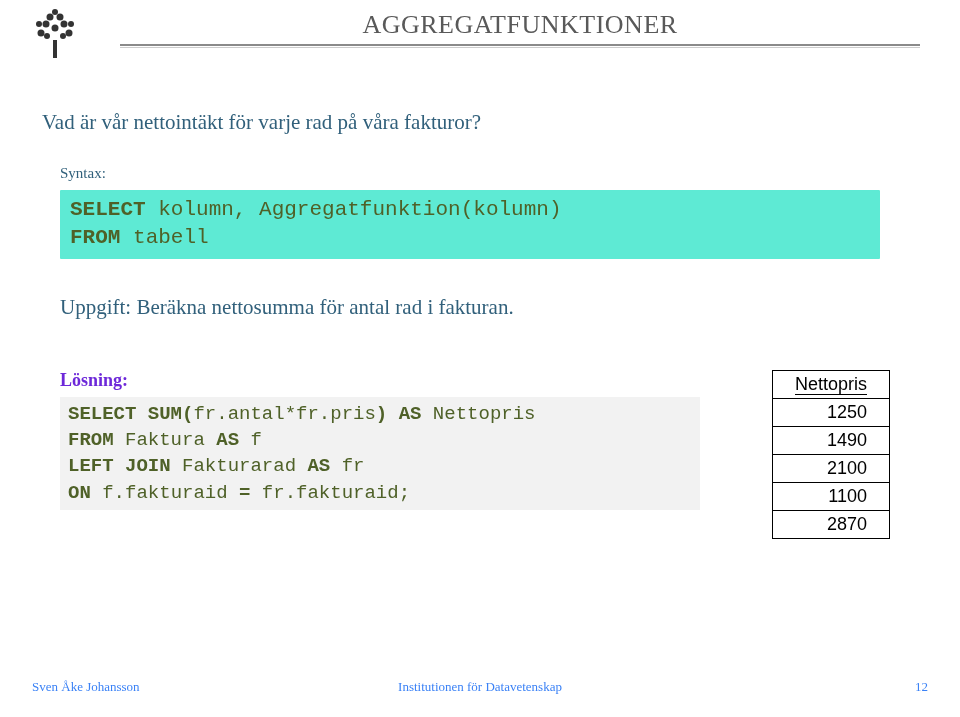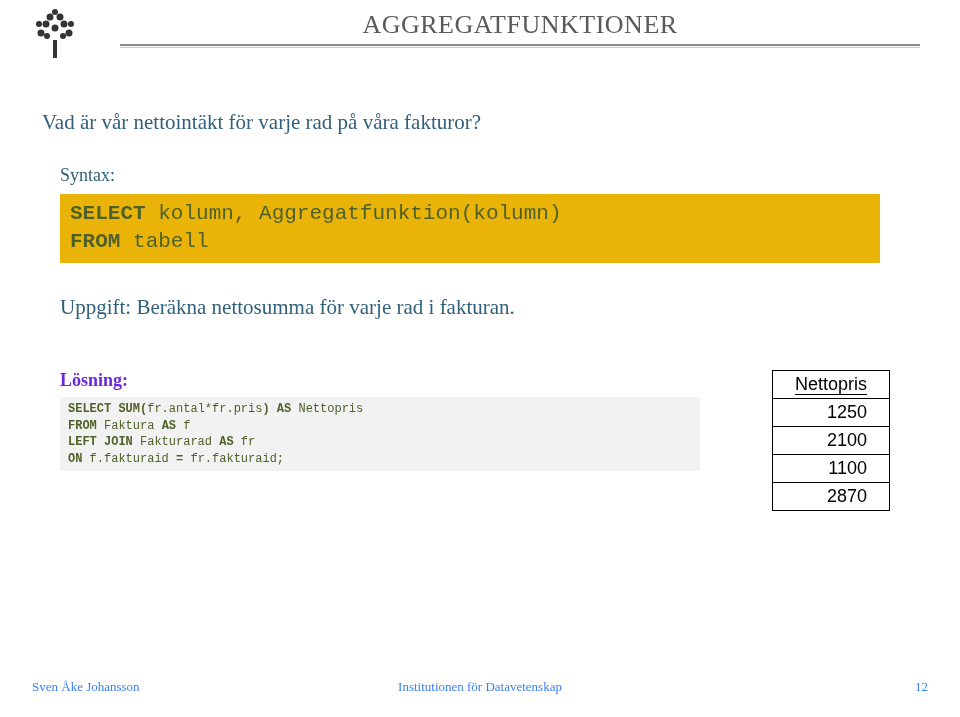--- a/index.html
+++ b/index.html
@@ -44,26 +44,26 @@
       font-size: 21px;
       color: #31607b;
     }
     .syntax-block {
       position: absolute;
       left: 60px;
       top: 165px;
       width: 820px;
     }
     .syntax-label {
-      font-size: 18px;
+      font-size: 15px;
       color: #31607b;
       margin-bottom: 8px;
     }
     .code-box {
-      background: #eab308;
+      background: #5eead4;
       padding: 6px 10px;
       border-radius: 1px;
     }
     .code {
       font-family: 'Courier New', monospace;
       font-size: 21px;
       color: #4f6128;
       line-height: 1.35;
       white-space: pre;
     }
@@ -84,21 +84,21 @@
     .solution-label {
       font-size: 18px;
       font-weight: bold;
       color: #6d28d9;
       margin-bottom: 6px;
     }
     .solution-code {
       background: #f2f2f2;
       padding: 4px 8px;
       font-family: 'Courier New', monospace;
-      font-size: 12px;
+      font-size: 19px;
       color: #4f6128;
       line-height: 1.38;
       white-space: pre;
     }
     .solution-code .kw { font-weight: bold; }
     .result-table {
       position: absolute;
       right: 70px;
       top: 370px;
       border-collapse: collapse;
@@ -173,41 +173,44 @@
 <div class="intro">Vad är vår nettointäkt för varje rad på våra fakturor?</div>
 
 <div class="syntax-block">
   <div class="syntax-label">Syntax:</div>
   <div class="code-box">
     <div class="code"><span class="kw">SELECT</span><span> kolumn, Aggregatfunktion(kolumn)</span>
 <span class="kw">FROM</span><span> tabell</span></div>
   </div>
 </div>
 
-<div class="uppgift">Uppgift: Beräkna nettosumma för varje rad i fakturan.</div>
+<div class="uppgift">Uppgift: Beräkna nettosumma för antal rad i fakturan.</div>
 
 <div class="solution-block">
   <div class="solution-label">Lösning:</div>
   <div class="solution-code"><span class="kw">SELECT SUM(</span><span>fr.antal*fr.pris</span><span class="kw">) AS</span><span> Nettopris</span>
 <span class="kw">FROM</span><span> Faktura </span><span class="kw">AS</span><span> f</span>
 <span class="kw">LEFT JOIN</span><span> Fakturarad </span><span class="kw">AS</span><span> fr</span>
 <span class="kw">ON</span><span> f.fakturaid </span><span class="kw">=</span><span> fr.fakturaid;</span></div>
 </div>
 
 <table class="result-table">
   <thead>
     <tr>
         <th><span>Nettopris</span></th>
       </tr>
   </thead>
   <tbody>
     <tr>
         <td>1250</td>
       </tr>
     <tr>
+        <td>1490</td>
+      </tr>
+    <tr>
         <td>2100</td>
       </tr>
     <tr>
         <td>1100</td>
       </tr>
     <tr>
         <td>2870</td>
       </tr>
   </tbody>
 </table>

